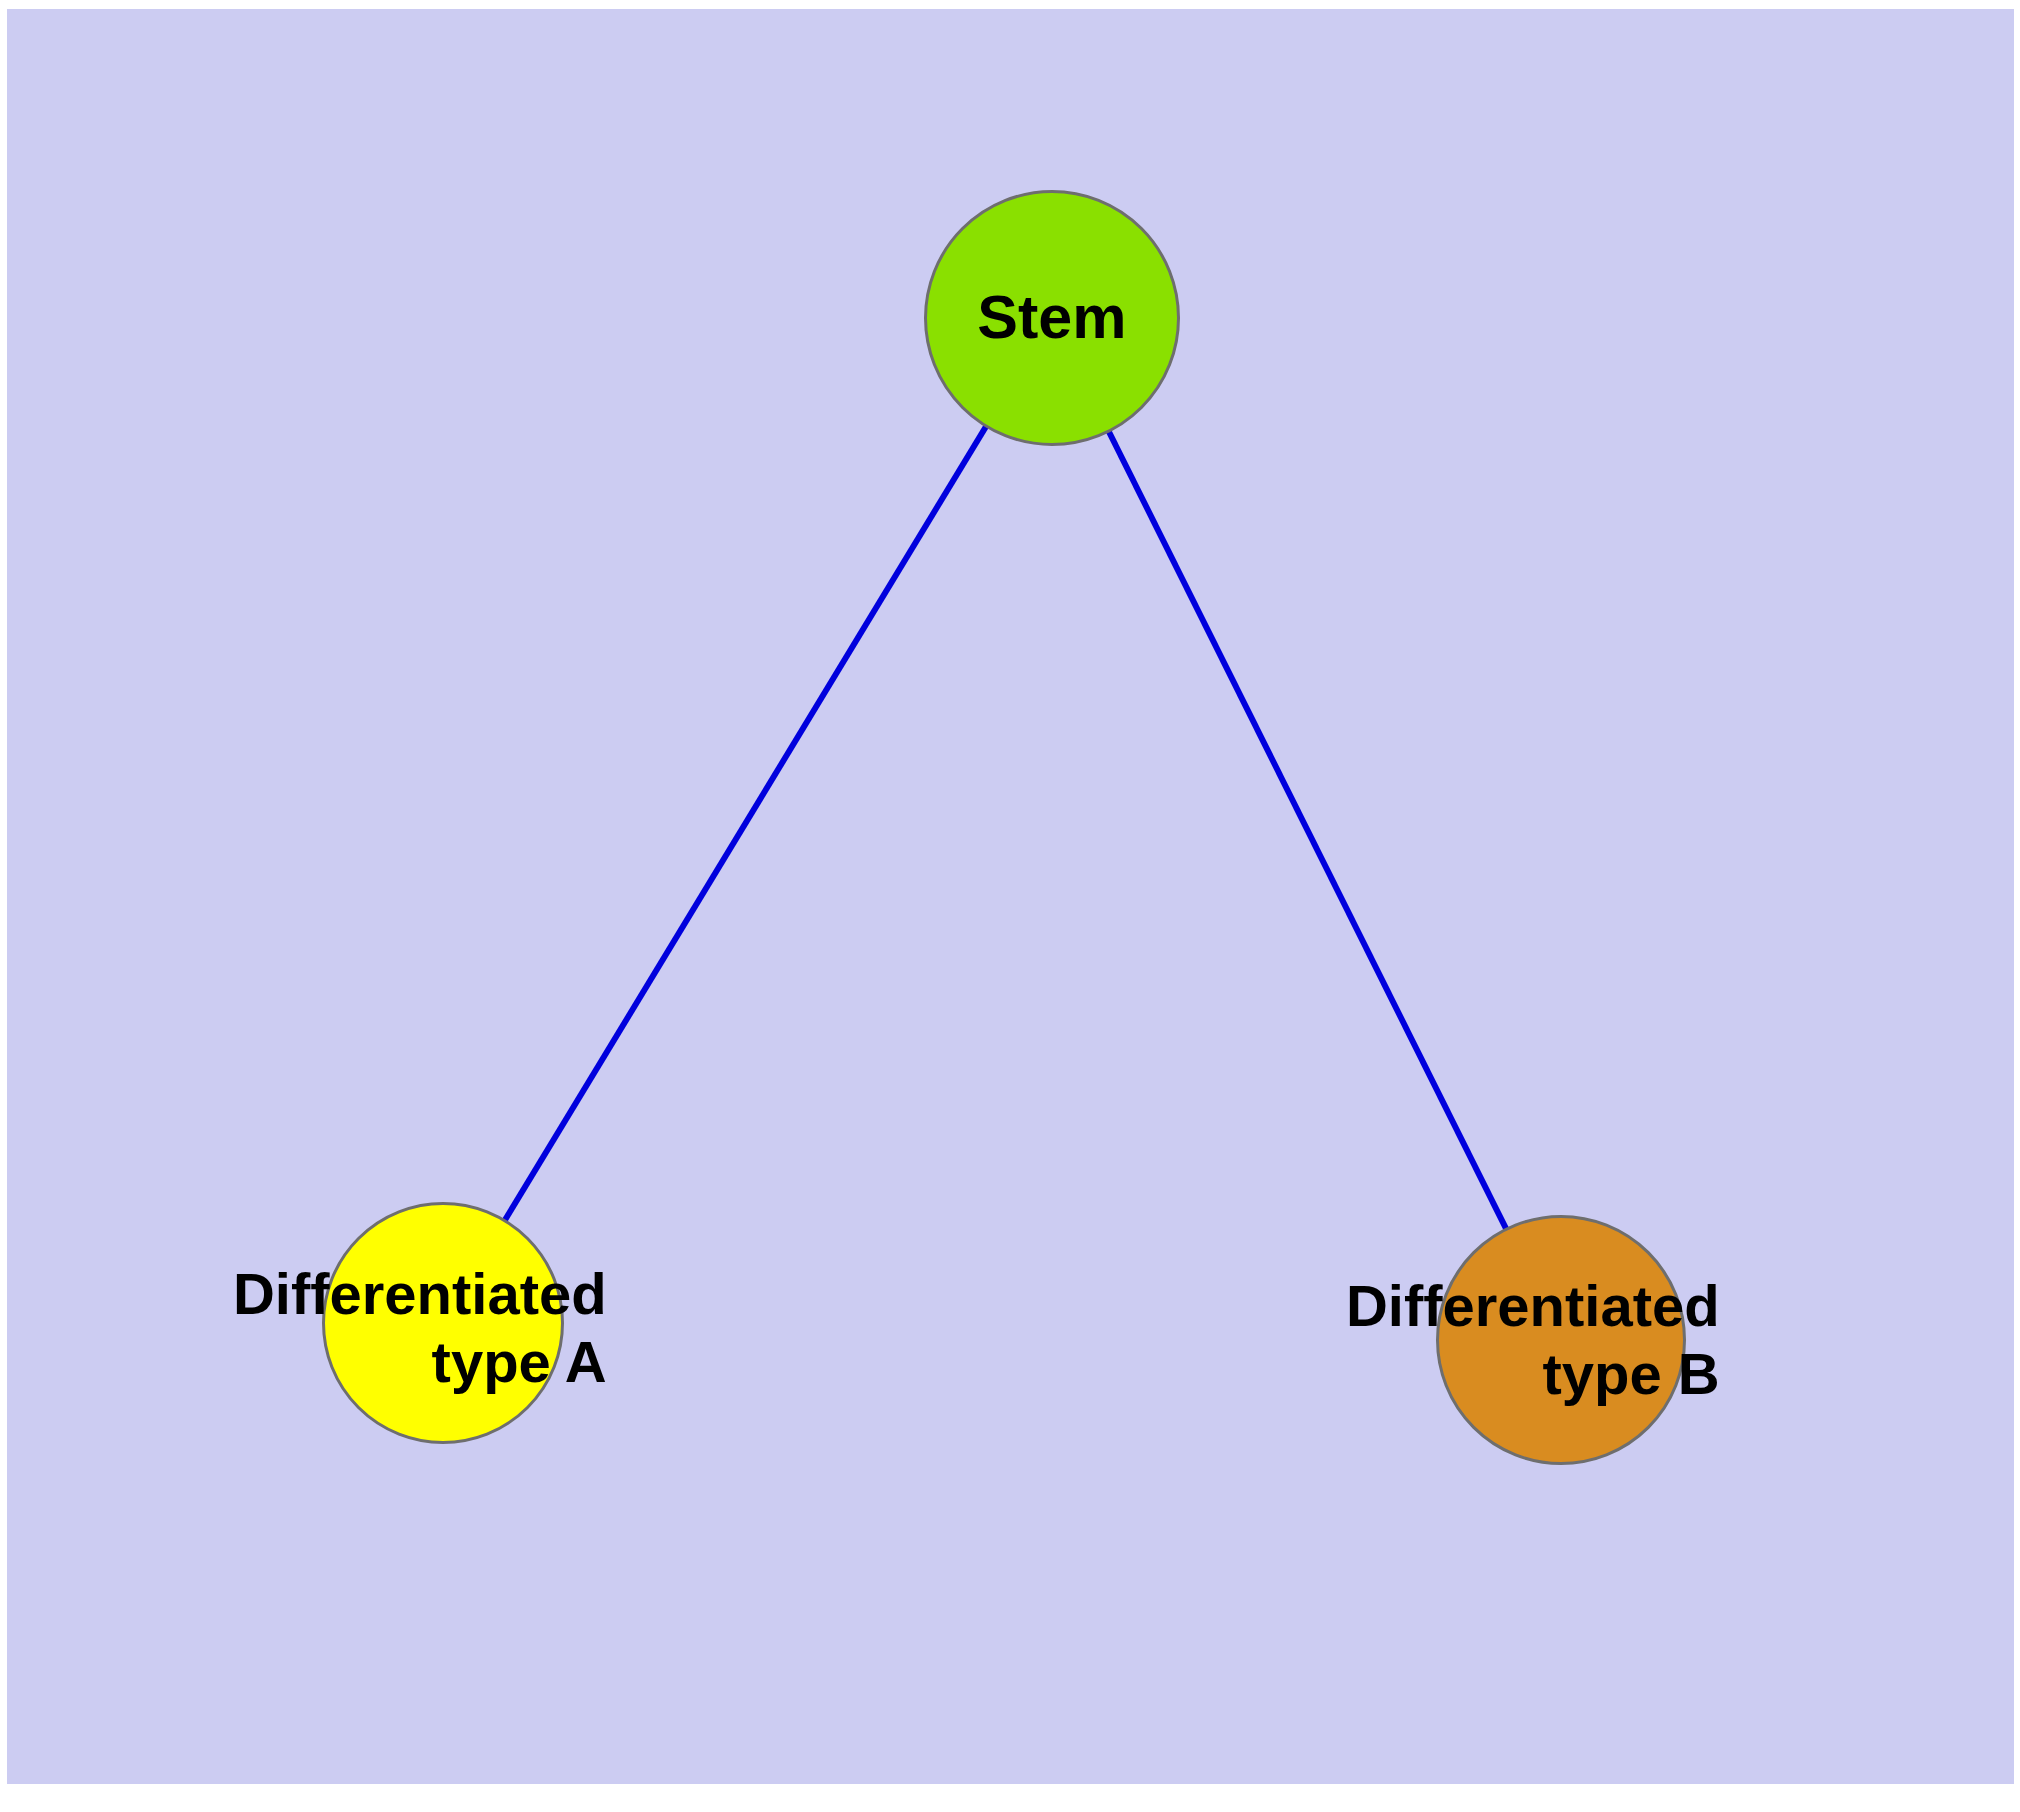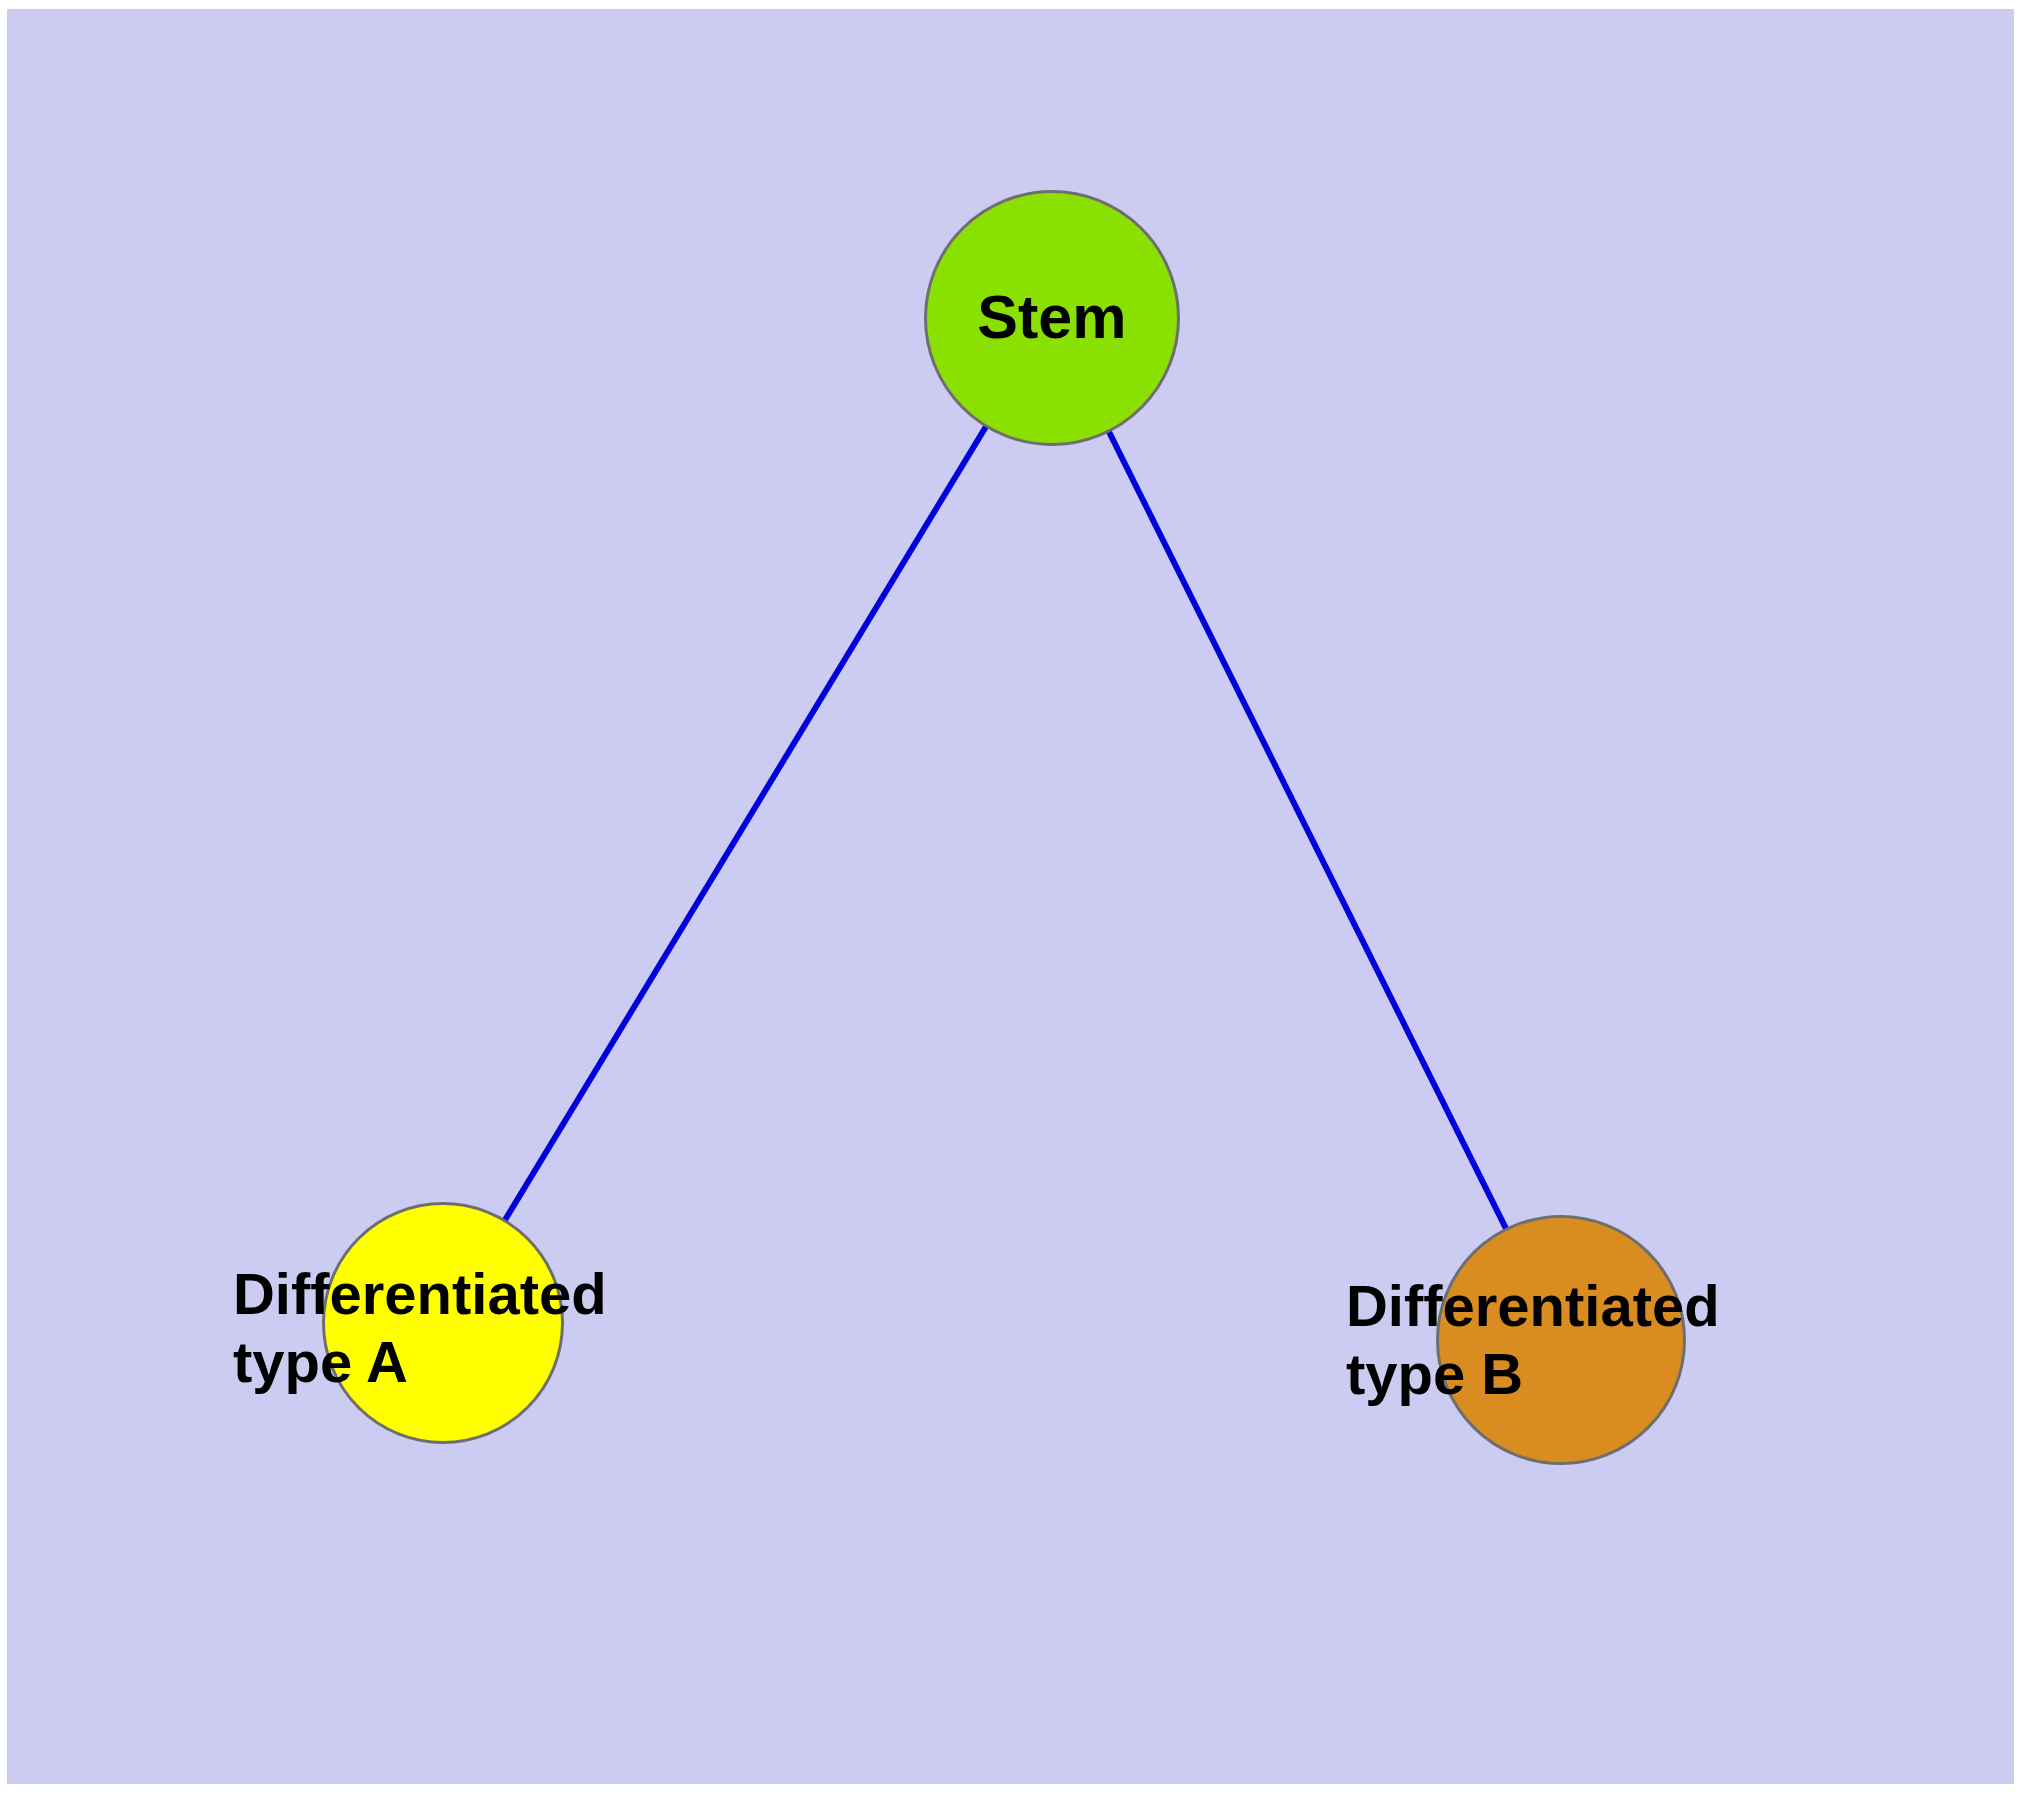--- a/index.html
+++ b/index.html
@@ -40,21 +40,21 @@
     border: 3.4px solid #6e6e6e;
     box-sizing: border-box;
   }
   .label {
     position: absolute;
     left: 50%;
     top: 50%;
     transform: translate(-50%, -50%);
     width: max-content;
     white-space: pre-line;
-    text-align: left;
+    text-align: right;
     font-weight: bold;
     font-size: 58px;
     line-height: 1.18;
     color: #000000;
     z-index: 3;
   }
   .label-stem {
     font-size: 61px;
   }
   .label-offset-a {

